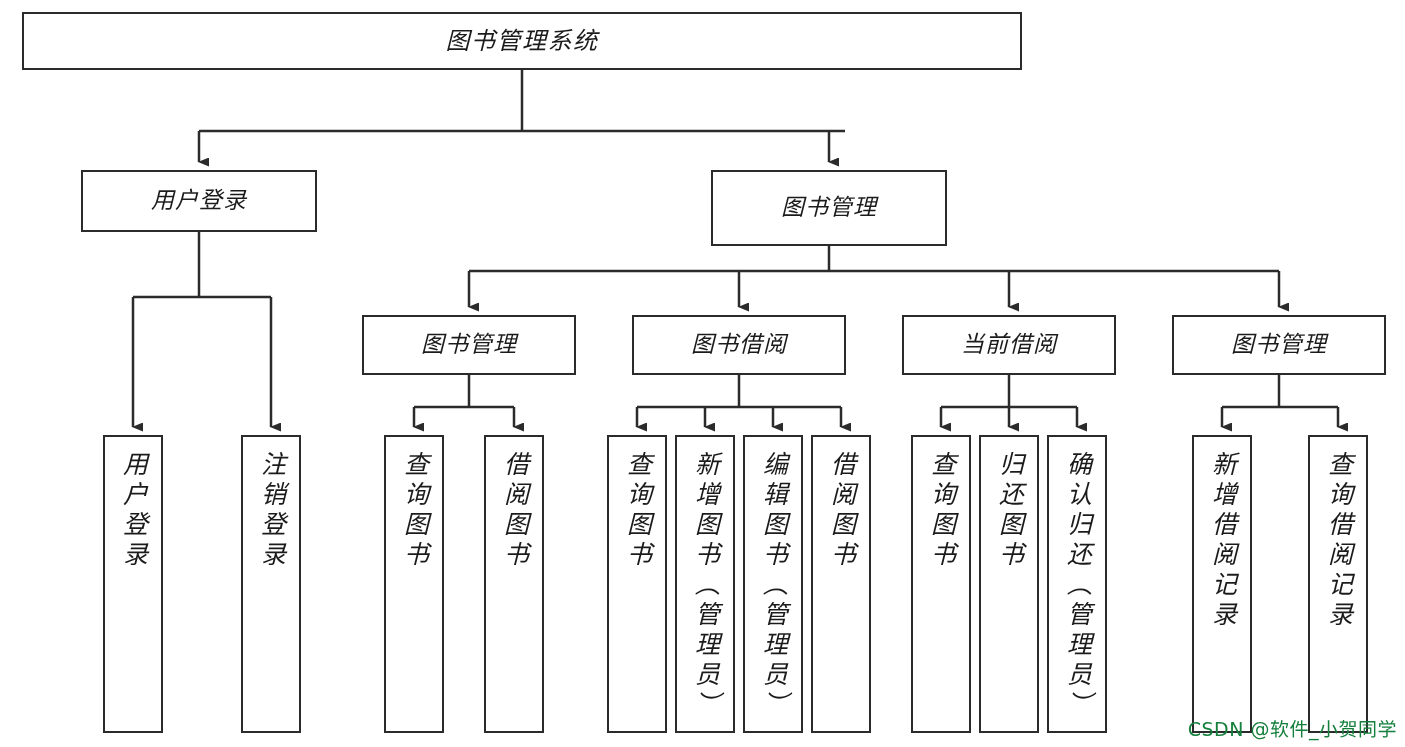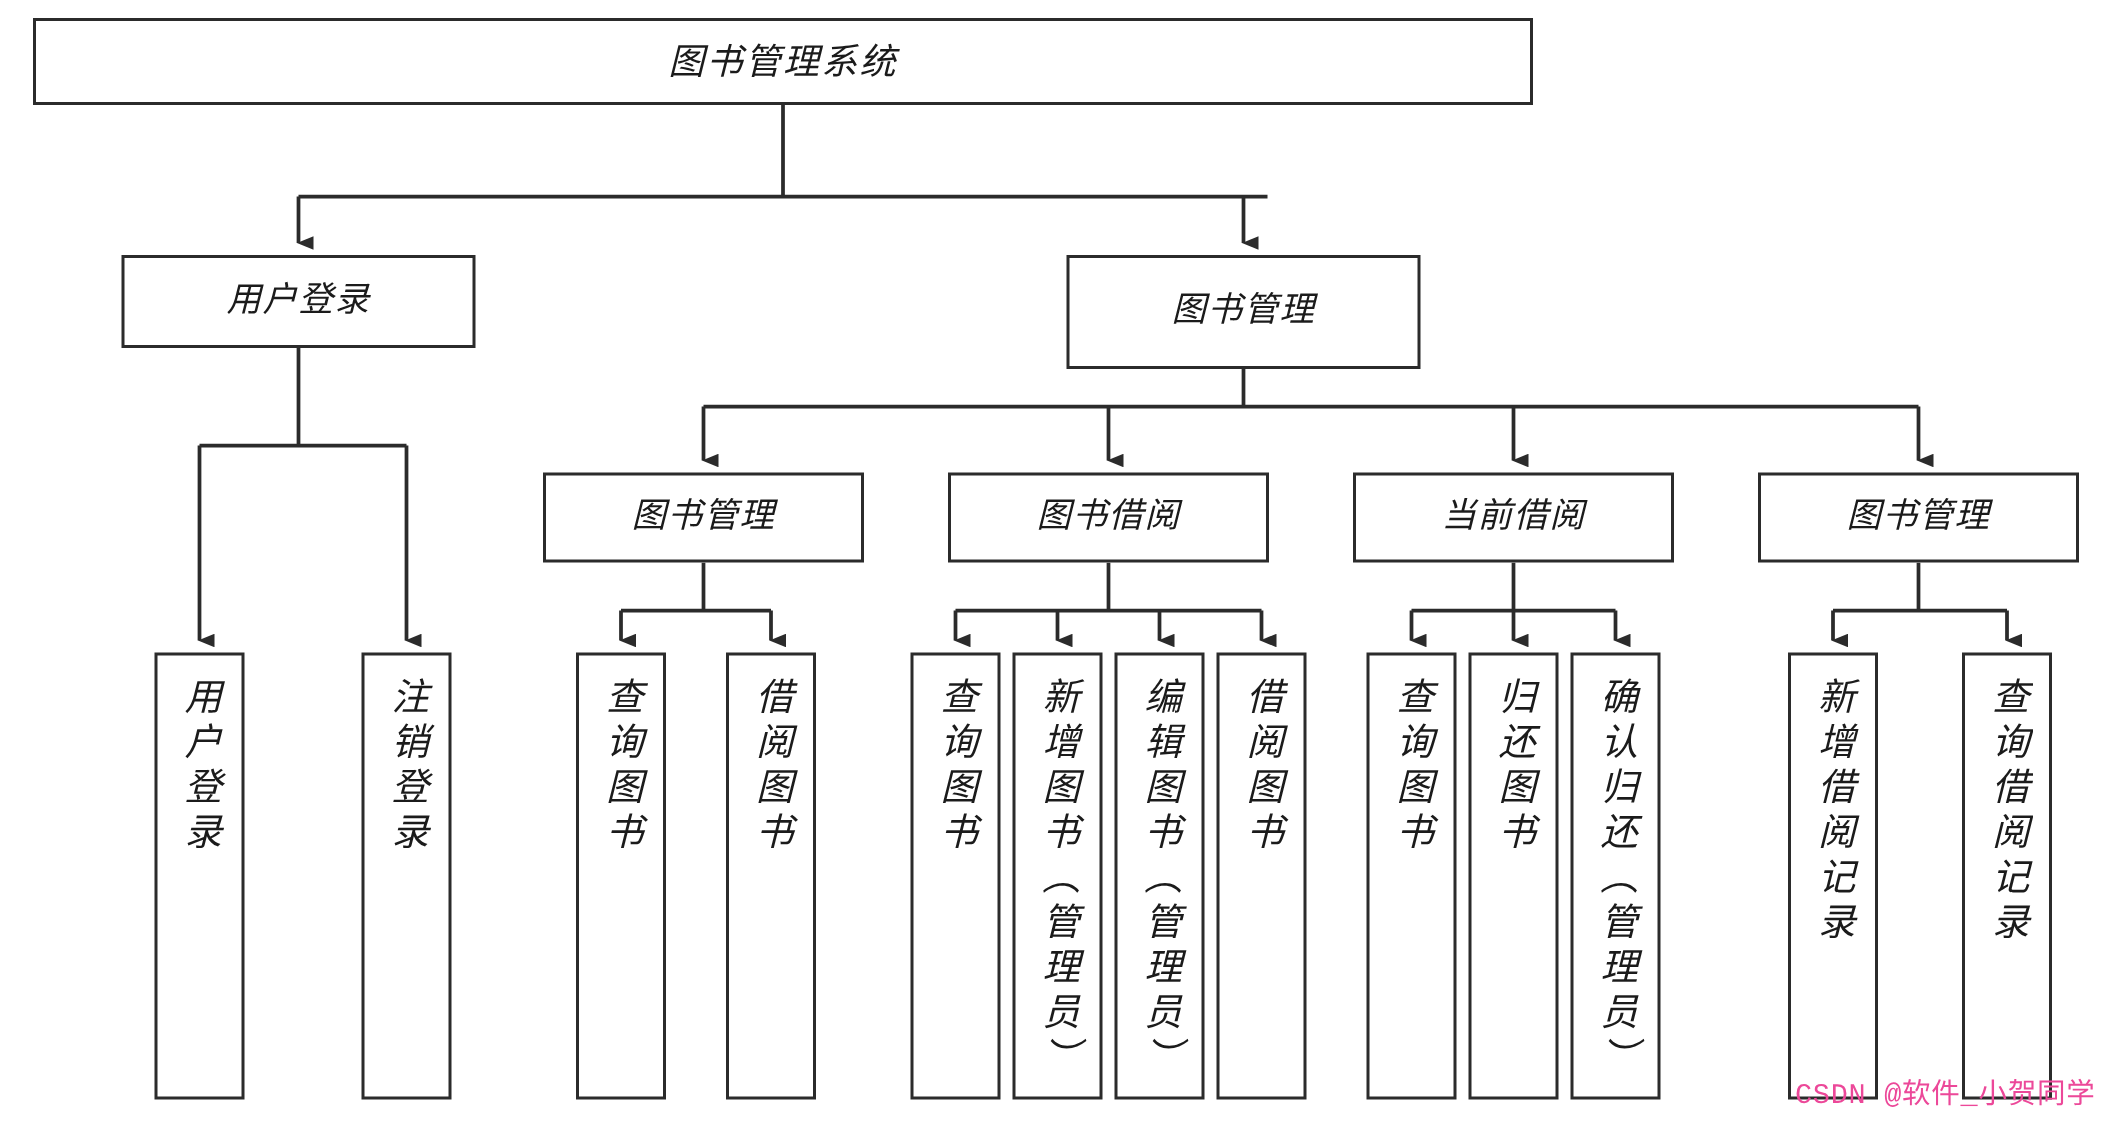--- a/index.html
+++ b/index.html
@@ -64,25 +64,24 @@
     font-size: 25px;
     line-height: 1.0;
     letter-spacing: 5px;
     white-space: nowrap;
   }
   #watermark {
     position: absolute;
     right: 8px;
     bottom: 6px;
     font-size: 19px;
-    color: #ec4899;
+    color: #15803d;
     letter-spacing: 0.5px;
     z-index: 5;
     white-space: nowrap;
-    font-family: Liberation Mono, monospace;
   }
 </style>
 </head>
 <body>
 
 <div id="diagram-root">
 
   <svg id="edge-layer" viewBox="0 0 1405 747" width="1405" height="747" xmlns="http://www.w3.org/2000/svg">
     <defs>
       <marker id="arrowhead" markerWidth="9" markerHeight="11" refX="4.5" refY="10" orient="auto" markerUnits="userSpaceOnUse">

